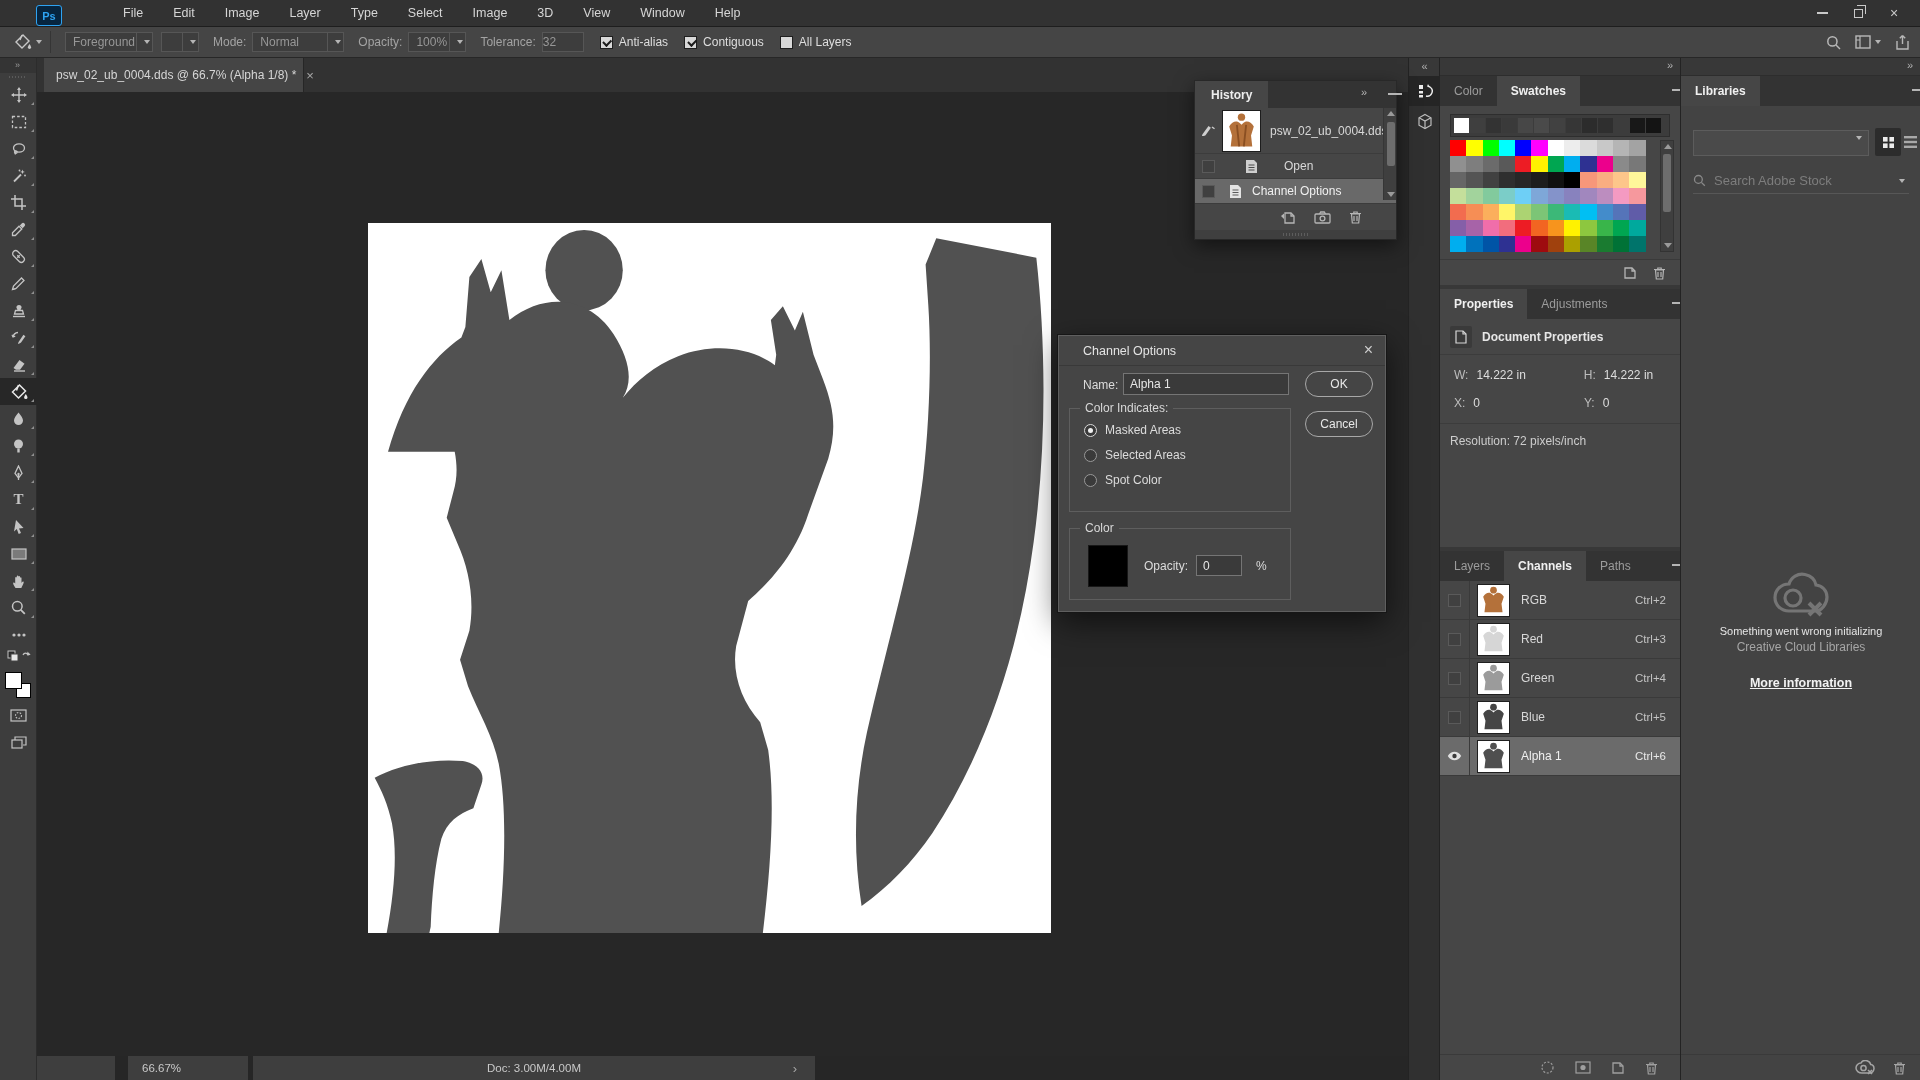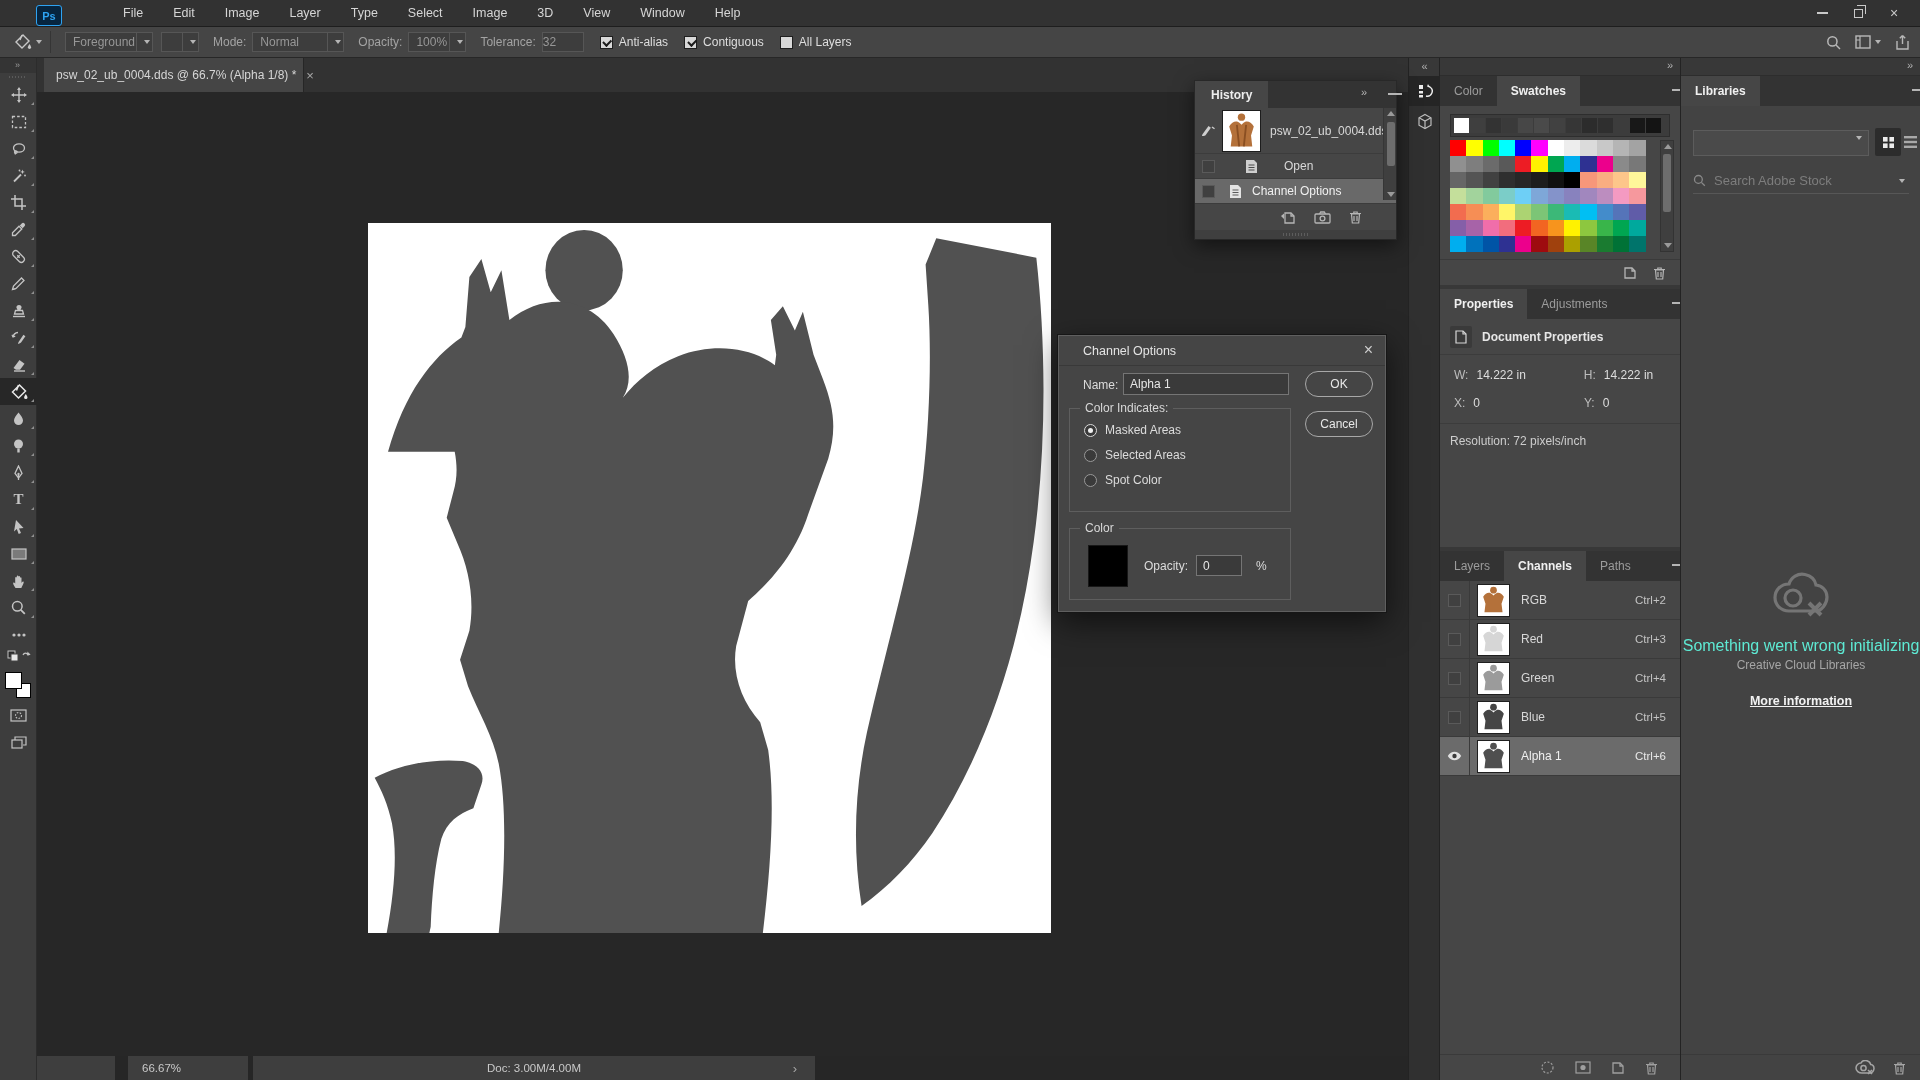--- a/index.html
+++ b/index.html
@@ -144,21 +144,21 @@
   
   .libdrop { position:absolute; left:12px; top:54px; width:176px; height:26px; background:#4a4a4a;
     border:1px solid #5c5c5c; }
   .libdrop .sel-caret { position:absolute; right:6px; top:9px; }
   .viewbtn { position:absolute; top:52px; width:26px; height:28px; display:flex; align-items:center; justify-content:center; }
   .viewbtn.sel { background:#2c2c2c; border-radius:2px; }
   .libsearch { position:absolute; left:12px; top:92px; width:216px; height:26px;
     border-bottom:1px solid #575757; display:flex; align-items:center; }
   .libsearch .ph { font-size:13px; color:#7d7d7d; margin-left:8px; flex:1; }
   .liberr { position:absolute; left:0; top:495px; width:240px; text-align:center; }
-  .liberr .l1 { font-size:16px; color:#5eead4; margin-top:14px; }
+  .liberr .l1 { font-size:11px; color:#e5e5e5; margin-top:2px; }
   .liberr .l2 { font-size:12px; color:#a6a6a6; margin-top:3px; }
   .liberr .link { display:inline-block; margin-top:22px; font-size:12.5px; font-weight:bold;
     color:#f2f2f2; text-decoration:underline; }
 
   
   .history { position:absolute; left:1194px; top:80px; width:203px; z-index:20;
     box-shadow:0 6px 18px rgba(0,0,0,.5); background:#464646; border:1px solid #282828; }
   .history .hd { height:27px; background:#333; display:flex; align-items:center; position:relative; }
   .history .htab { height:27px; background:#464646; display:flex; align-items:center;
     padding:0 16px; font-size:12px; font-weight:bold; color:#ededed; }

